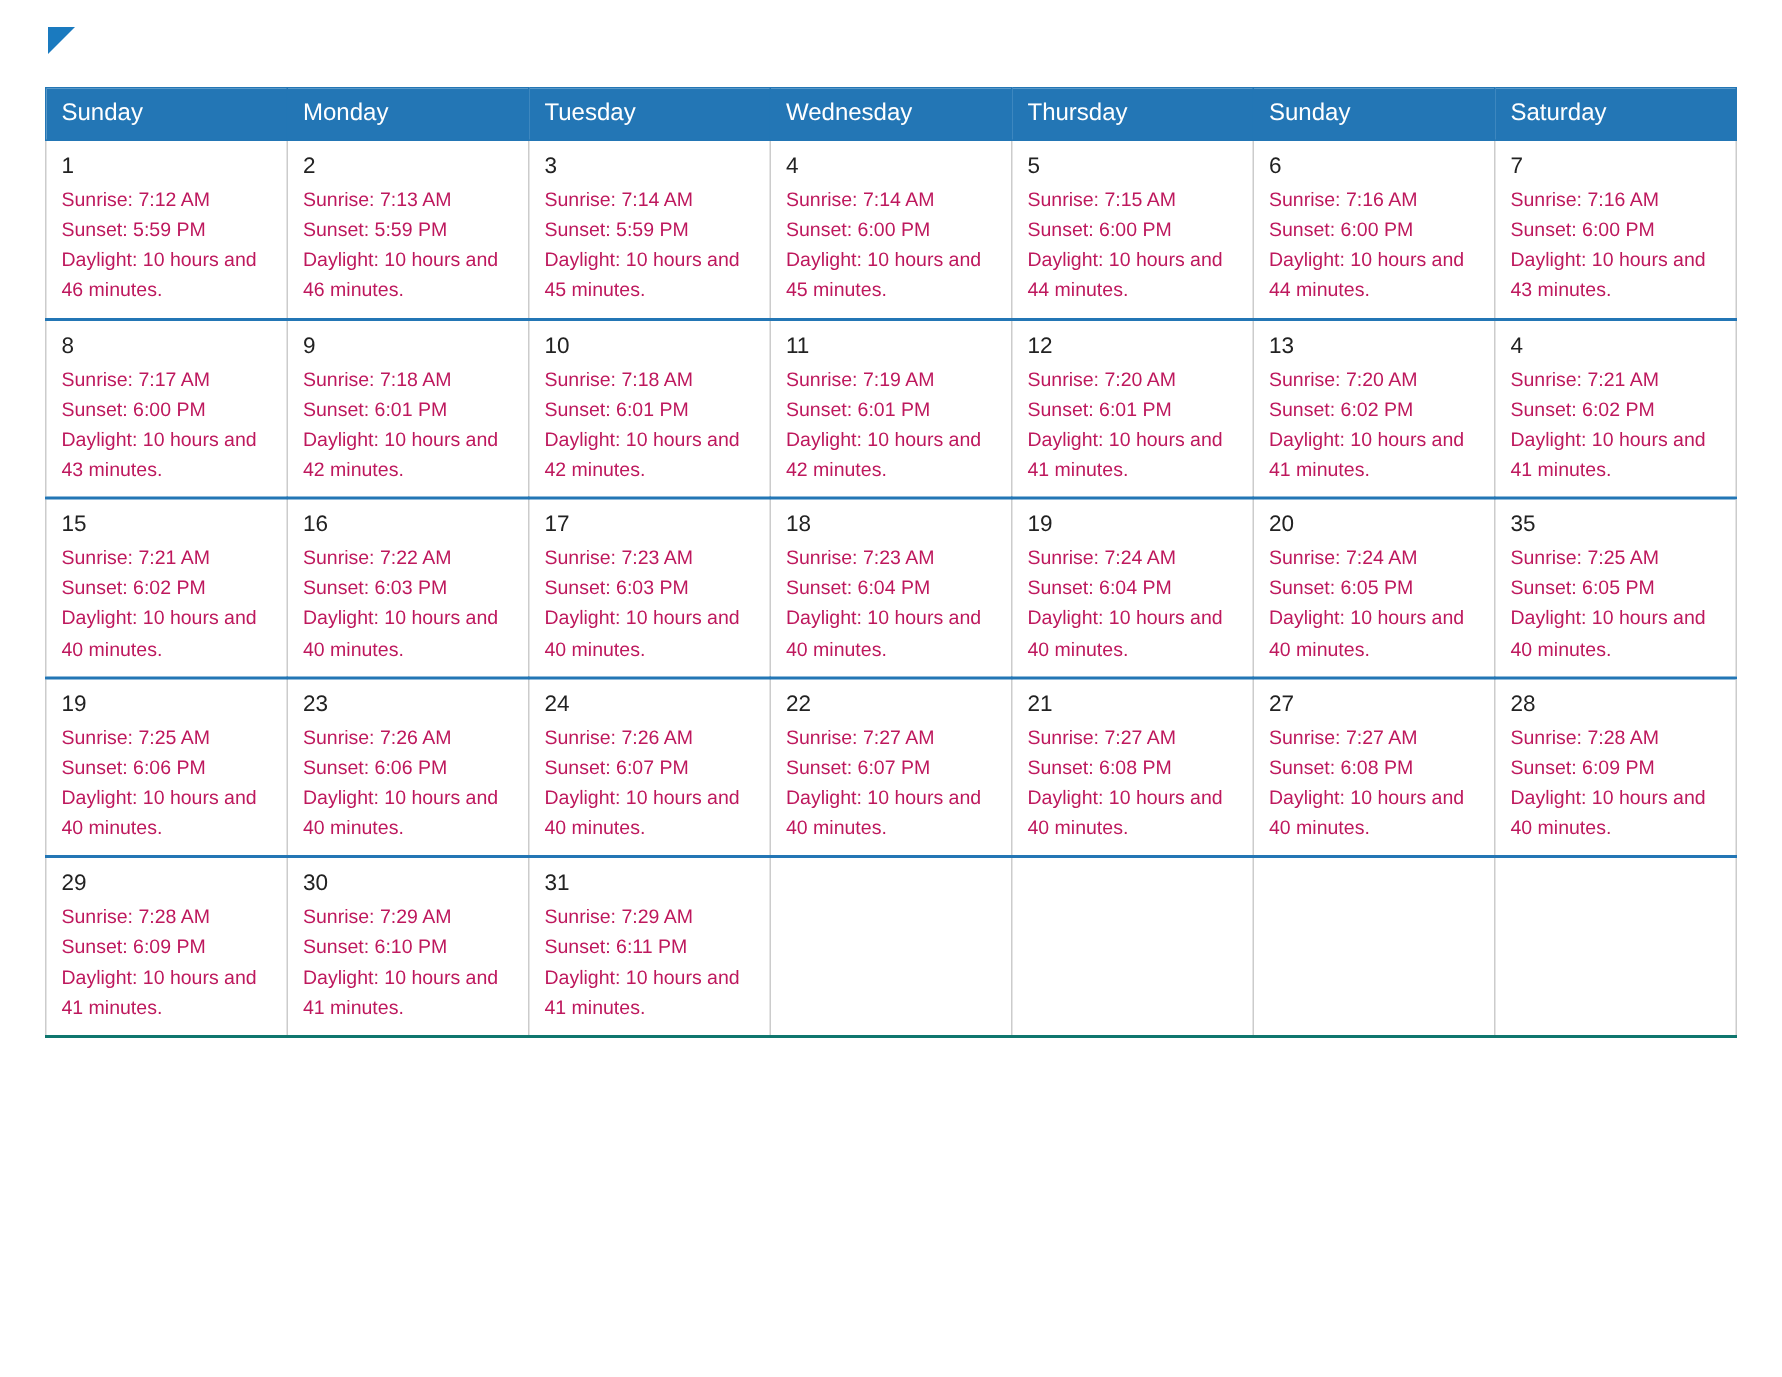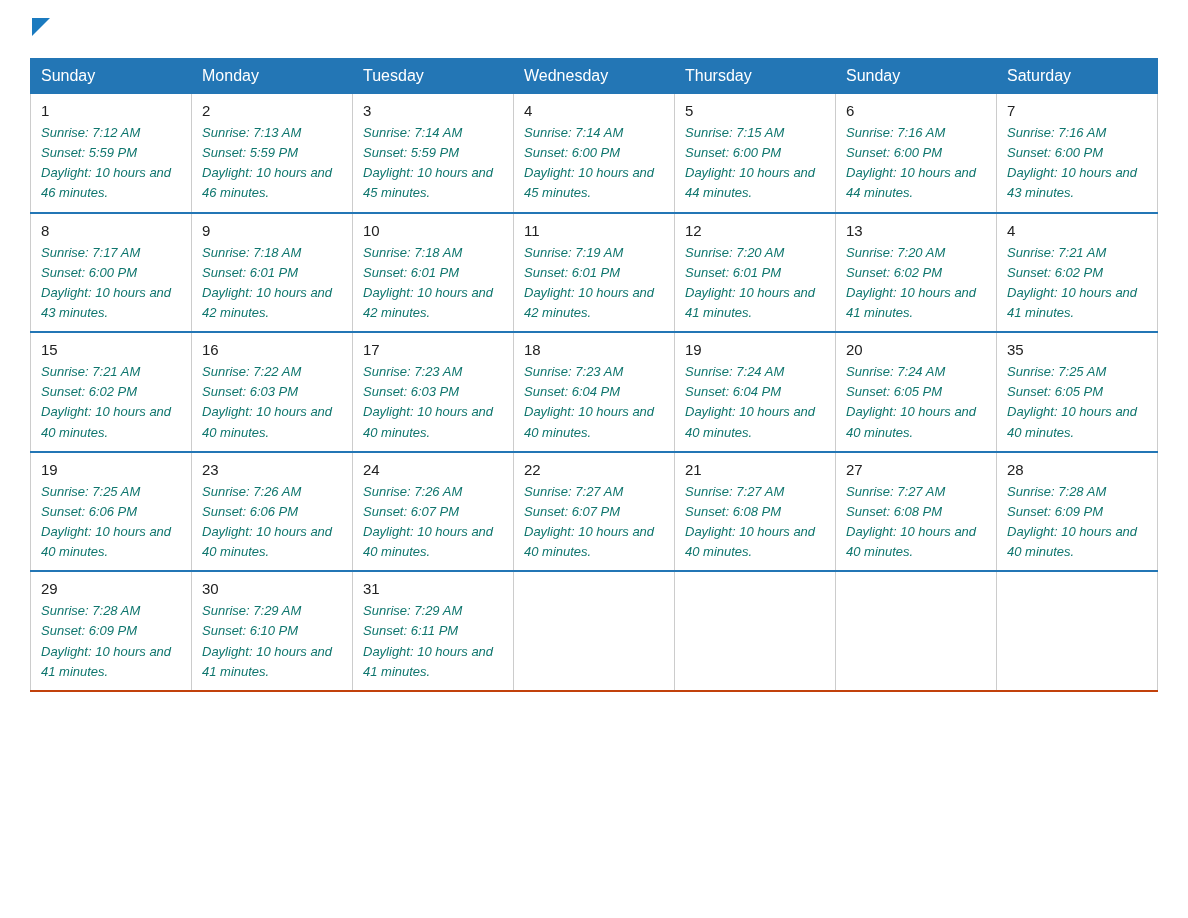--- a/index.html
+++ b/index.html
@@ -82,28 +82,27 @@
       border-left: 1px solid #ccc;
     }
     .day-number {
       font-size: 15px;
       font-weight: normal;
       margin-bottom: 4px;
     }
     .day-info {
       font-size: 13px;
       line-height: 1.55;
-      color: #0f766e;
-      font-style: italic;
+      color: #be185d;
     }
     .empty-cell {
       background: #fff;
     }
     tbody tr:last-child {
-      border-bottom: 2px solid #c2410c;
+      border-bottom: 2px solid #0f766e;
     }
   </style>
 </head>
 <body>
 
 <div class="header">
   <div class="logo-wrapper">
     <div class="logo-row">
       <span class="logo-text-general"></span>
       <svg width="22" height="22" viewBox="0 0 22 22" style="margin-left:2px; margin-top:-2px;">

